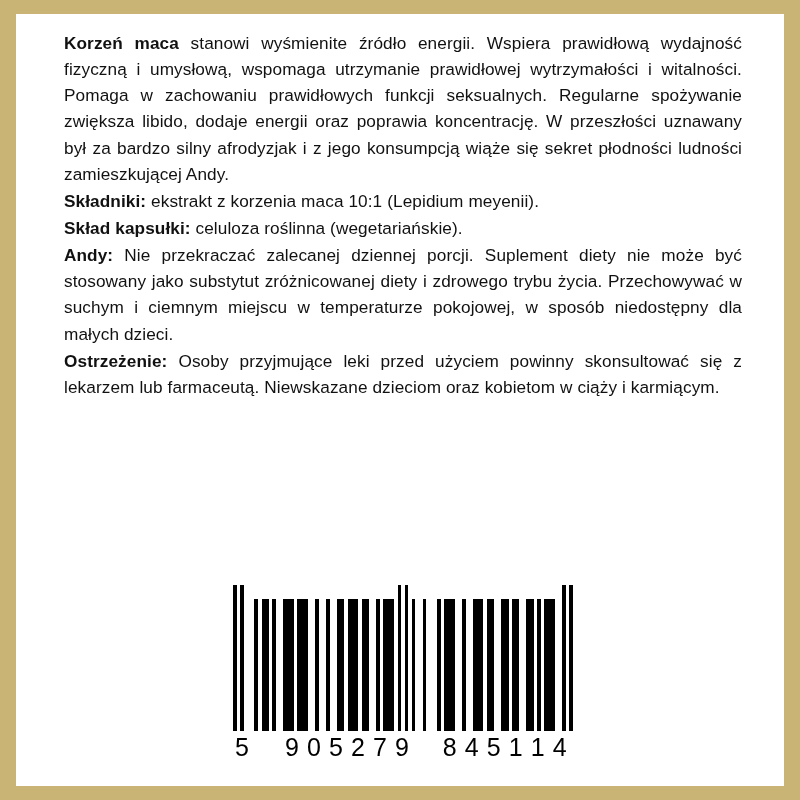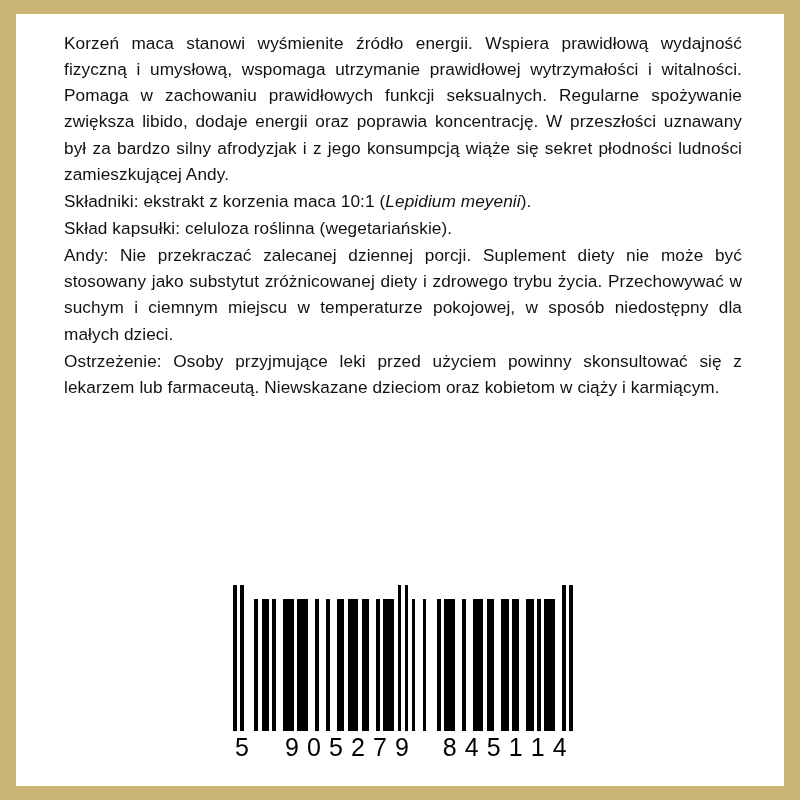--- a/index.html
+++ b/index.html
@@ -34,22 +34,22 @@
   .copy {
     font-size: 17.2px;
     line-height: 1.52;
     color: #111111;
     text-align: justify;
     letter-spacing: 0.1px;
   }
   .copy p {
     margin: 0 0 1px 0;
   }
-  .b { font-weight: normal; }
-  .i { font-style: italic; }
+  .b { font-weight: bold; }
+  .i { }
 
   .barcode-area {
     margin-top: auto;
     padding-bottom: 14px;
     display: flex;
     flex-direction: column;
     align-items: center;
   }
   .barcode-wrap {
     position: relative;

